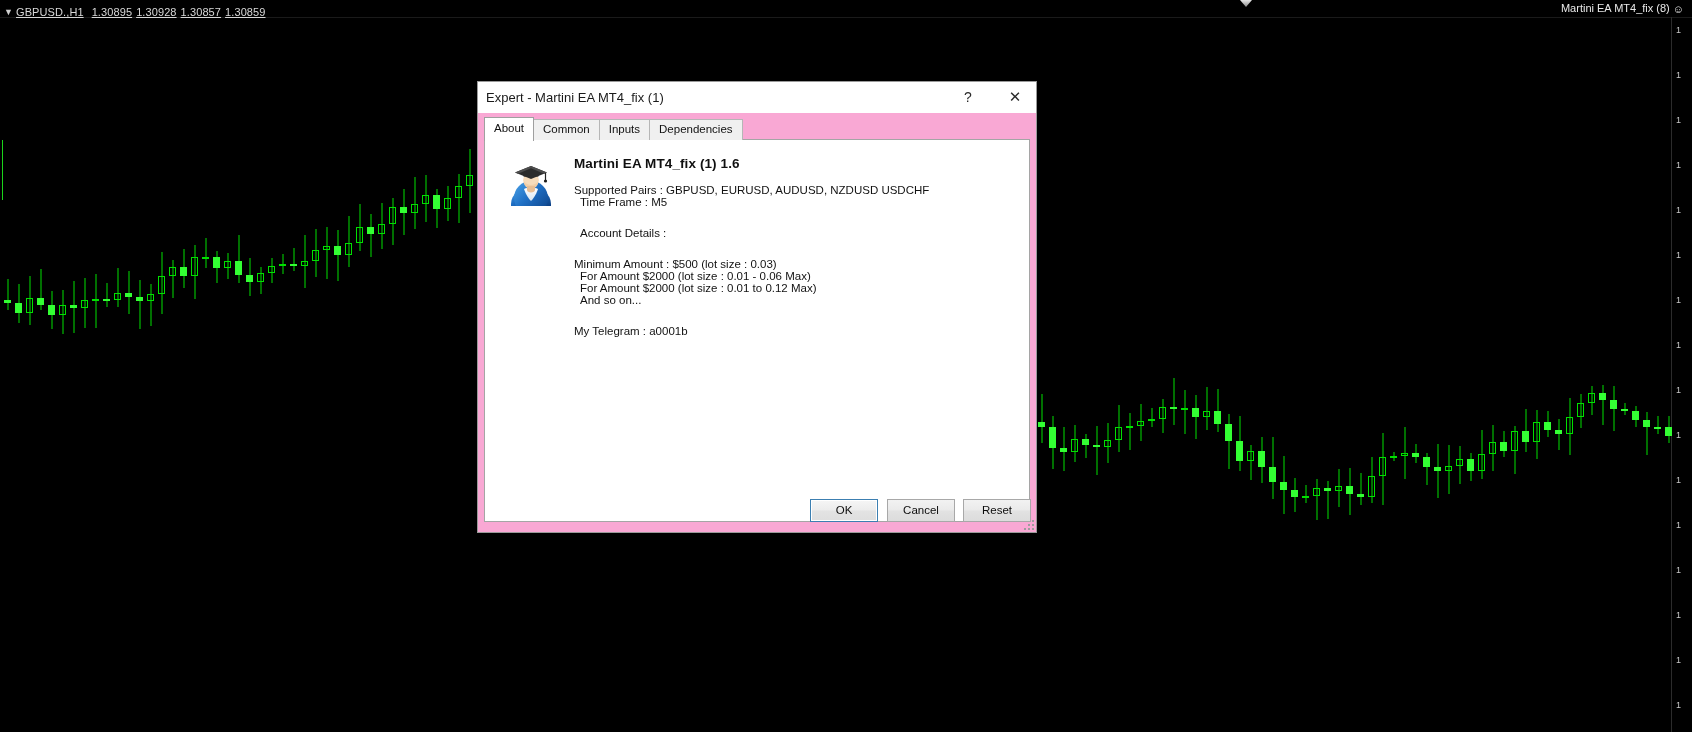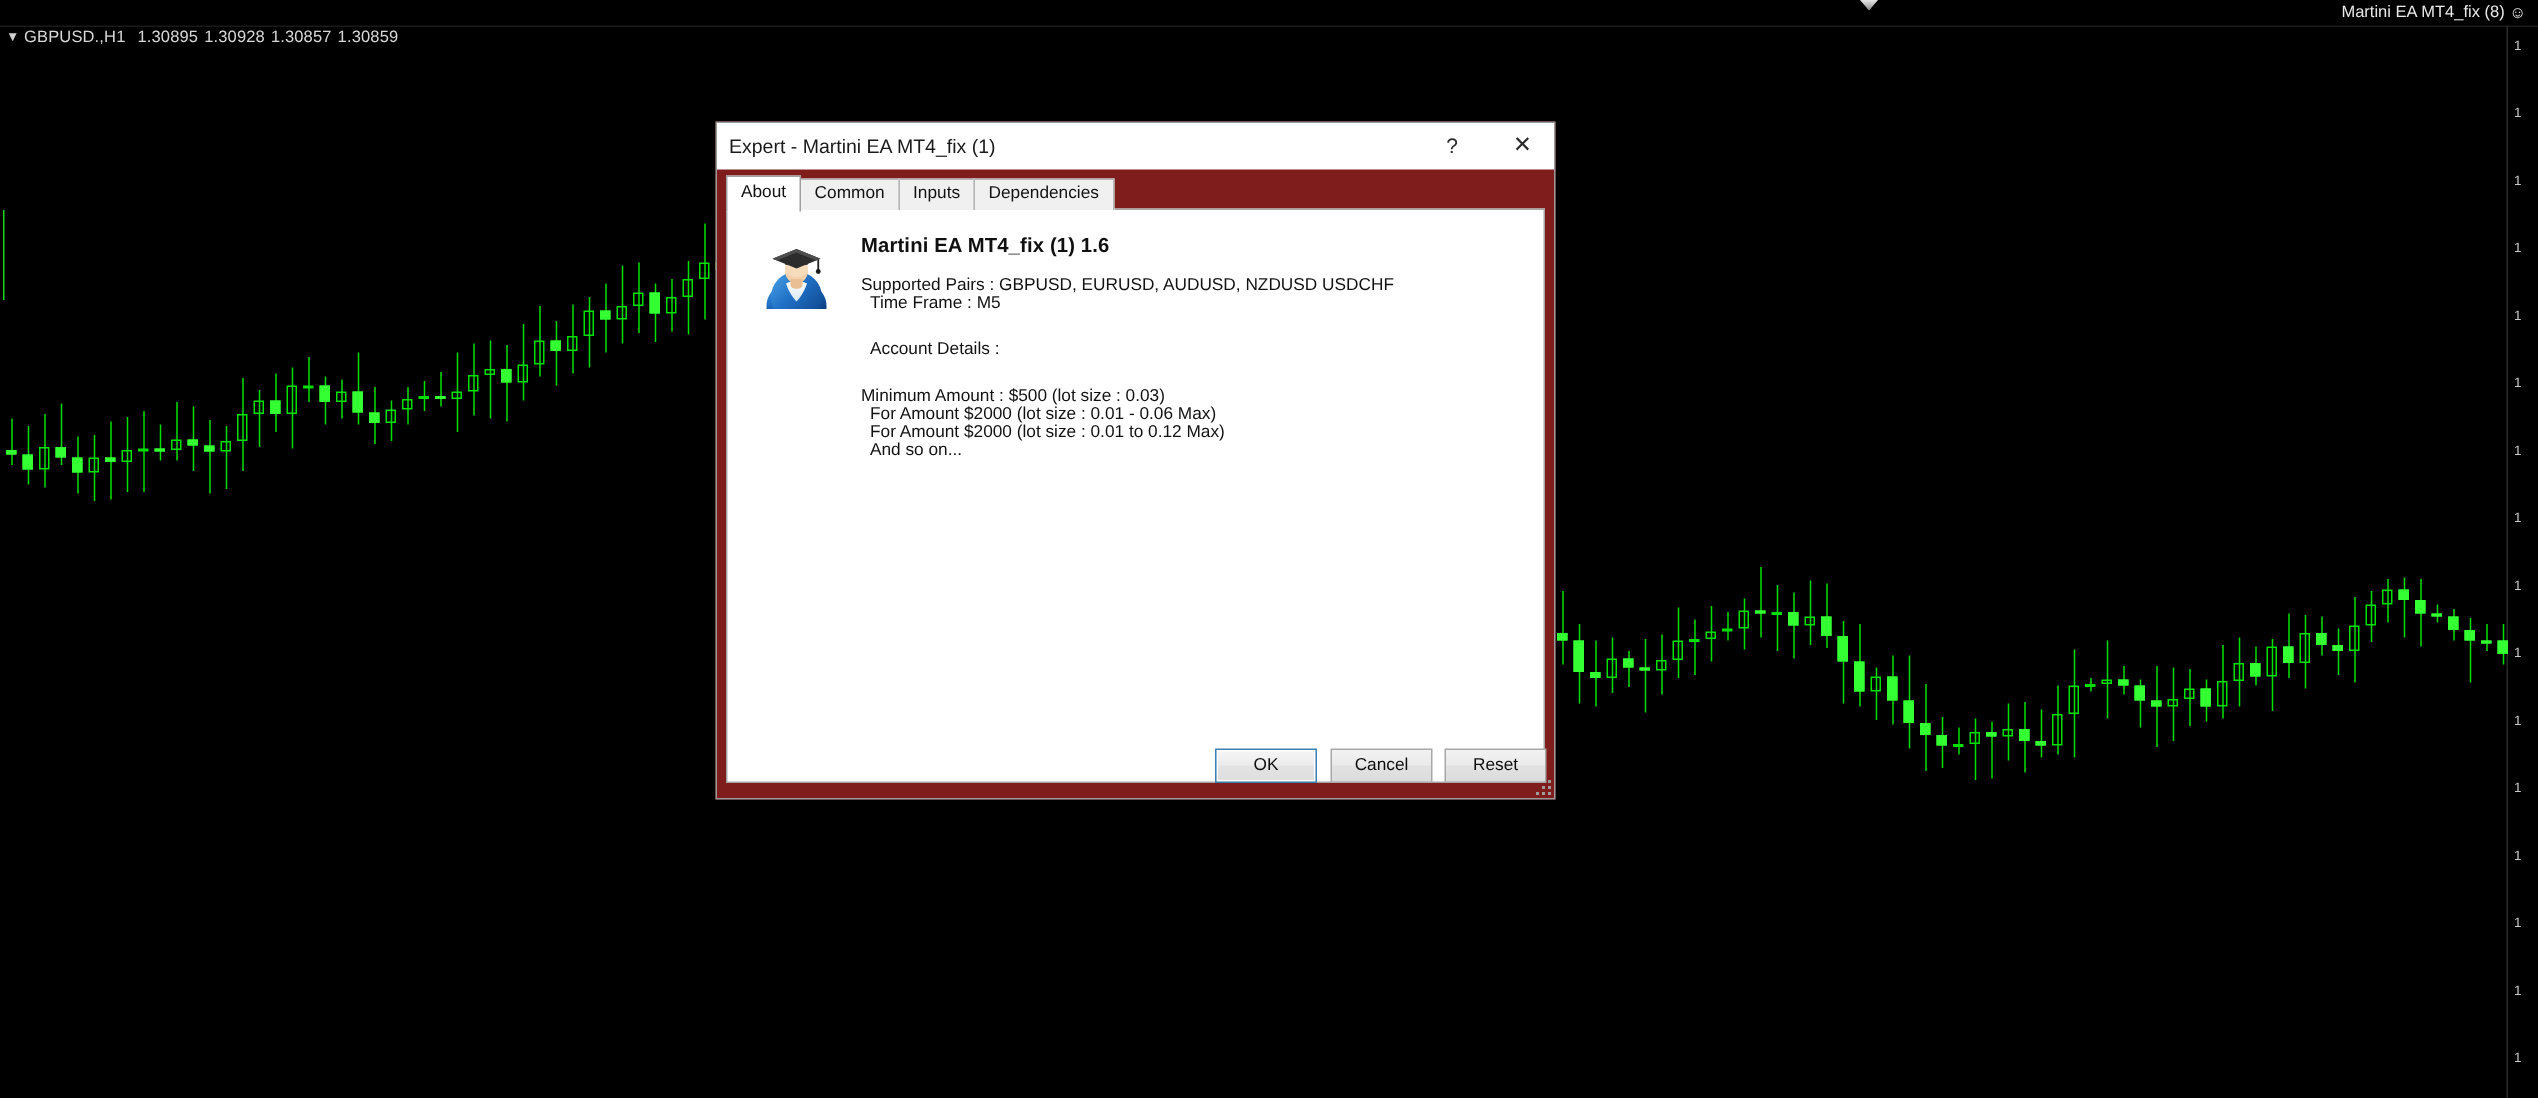--- a/index.html
+++ b/index.html
@@ -27,26 +27,27 @@
     left: 0; top: 0;
     width: 1692px;
     height: 17px;
     background: #000000;
     border-bottom: 1px solid #1a1a1a;
   }
 
   #chart-quote {
     position: absolute;
     left: 4px;
-    top: 19px;
+    top: 6px;
     color: #d8d8d8;
     font-size: 11px;
     font-family: "Liberation Sans", sans-serif;
     white-space: nowrap;
     letter-spacing: .1px;
+    text-decoration: underline;
   }
   #chart-quote .tri {
     display: inline-block;
     color: #cfcfcf;
     font-size: 9px;
     margin-right: 3px;
     vertical-align: 1px;
   }
   #chart-quote .sym { margin-right: 8px; }
   #chart-quote .px { margin-right: 4px; }
@@ -144,21 +145,21 @@
     border: 1px solid #33ff33;
   }
 
   
   #dialog {
     position: absolute;
     left: 477px;
     top: 81px;
     width: 558px;
     height: 450px;
-    background: #7f1d1d;
+    background: #f9a8d4;
     border: 1px solid #9a9a9a;
     box-shadow: 0 0 0 1px rgba(0,0,0,.06);
     font-family: "Liberation Sans", sans-serif;
   }
 
   #dialog-titlebar {
     position: relative;
     height: 31px;
     background: #ffffff;
     border-bottom: none;
@@ -1033,20 +1034,21 @@
 
       <div id="about-text">
         <div id="about-title">Martini EA MT4_fix (1) 1.6</div>
         <div class="about-line">Supported Pairs : GBPUSD, EURUSD, AUDUSD, NZDUSD  USDCHF</div>
         <div class="about-line indent">Time Frame : M5</div>
         <div class="about-line indent sp-top2">Account Details :</div>
         <div class="about-line sp-top2">Minimum Amount : $500 (lot size : 0.03)</div>
         <div class="about-line indent">For Amount $2000 (lot size : 0.01 - 0.06 Max)</div>
         <div class="about-line indent">For Amount $2000 (lot size : 0.01 to 0.12 Max)</div>
         <div class="about-line indent">And so on...</div>
+        <div class="about-line sp-top2">My Telegram : a0001b</div>
       </div>
 
     </div>
   </div>
 
   <div id="dialog-buttons">
     <div class="dlg-btn" id="ok-btn">OK</div>
     <div class="dlg-btn" id="cancel-btn">Cancel</div>
     <div class="dlg-btn" id="reset-btn">Reset</div>
   </div>

